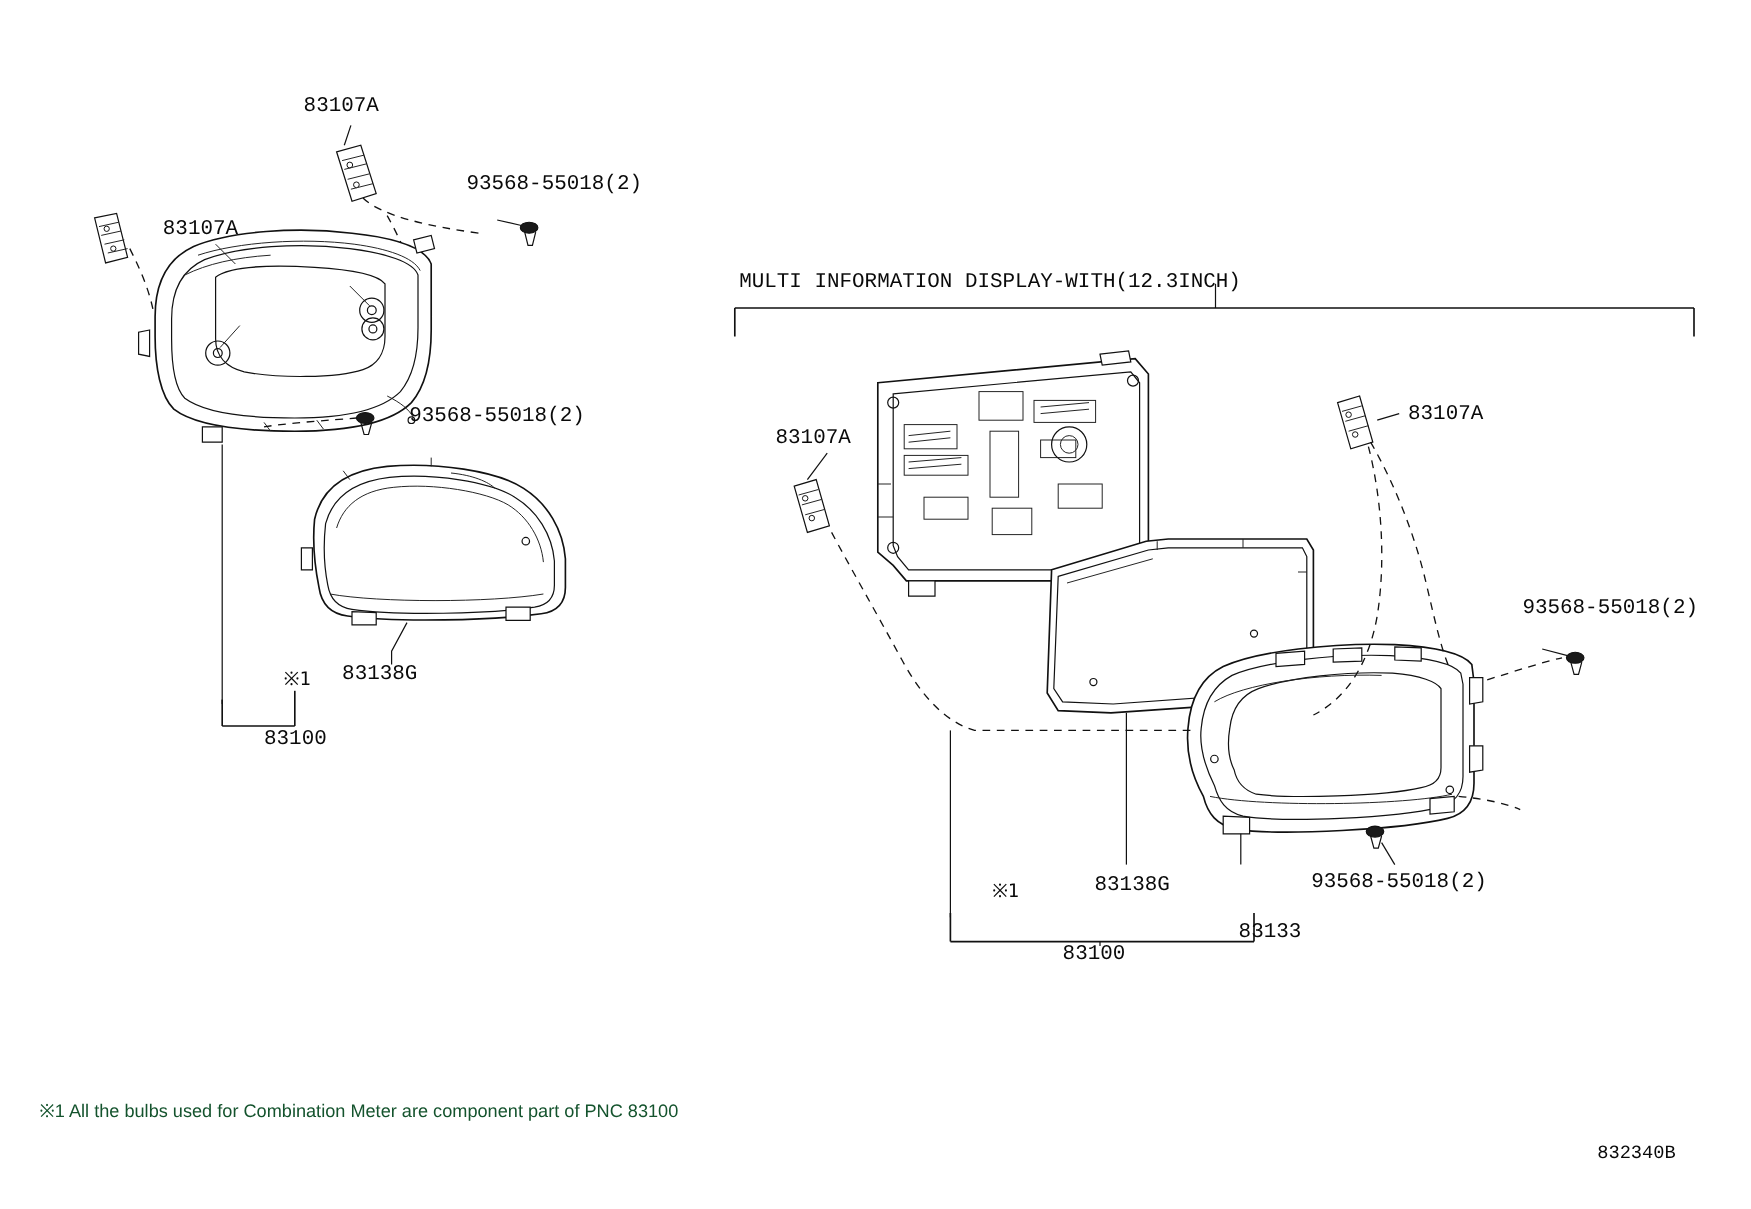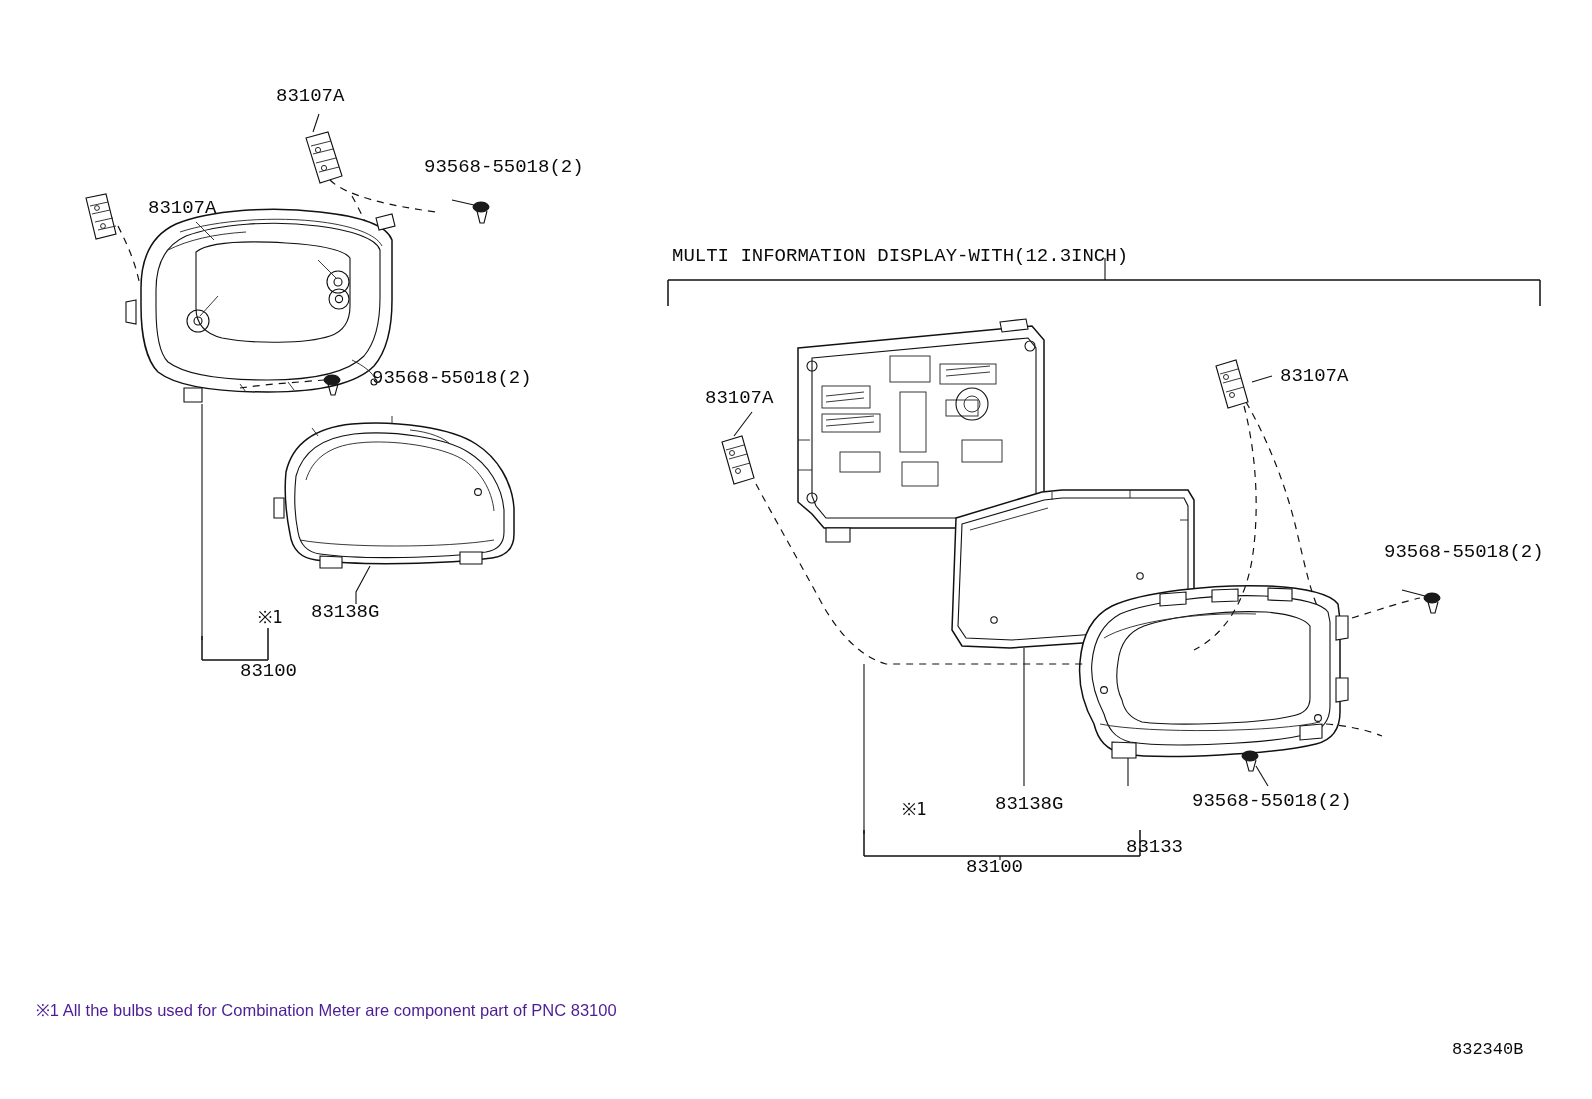--- a/index.html
+++ b/index.html
@@ -34,21 +34,21 @@
     position: absolute;
     font-family: Liberation Mono, monospace;
     font-size: 19px;
     color: #0a0a0a;
     white-space: nowrap;
   }
   .note {
     position: absolute;
     font-family: "Liberation Sans", sans-serif;
     font-size: 16.5px;
-    color: #4c1d95;
+    color: #14532d;
     white-space: nowrap;
     line-height: 26px;
   }
   .diagcode {
     position: absolute;
     font-family: "DejaVu Sans Mono", monospace;
     font-size: 17px;
     color: #0a0a0a;
   }
   svg.layer {

